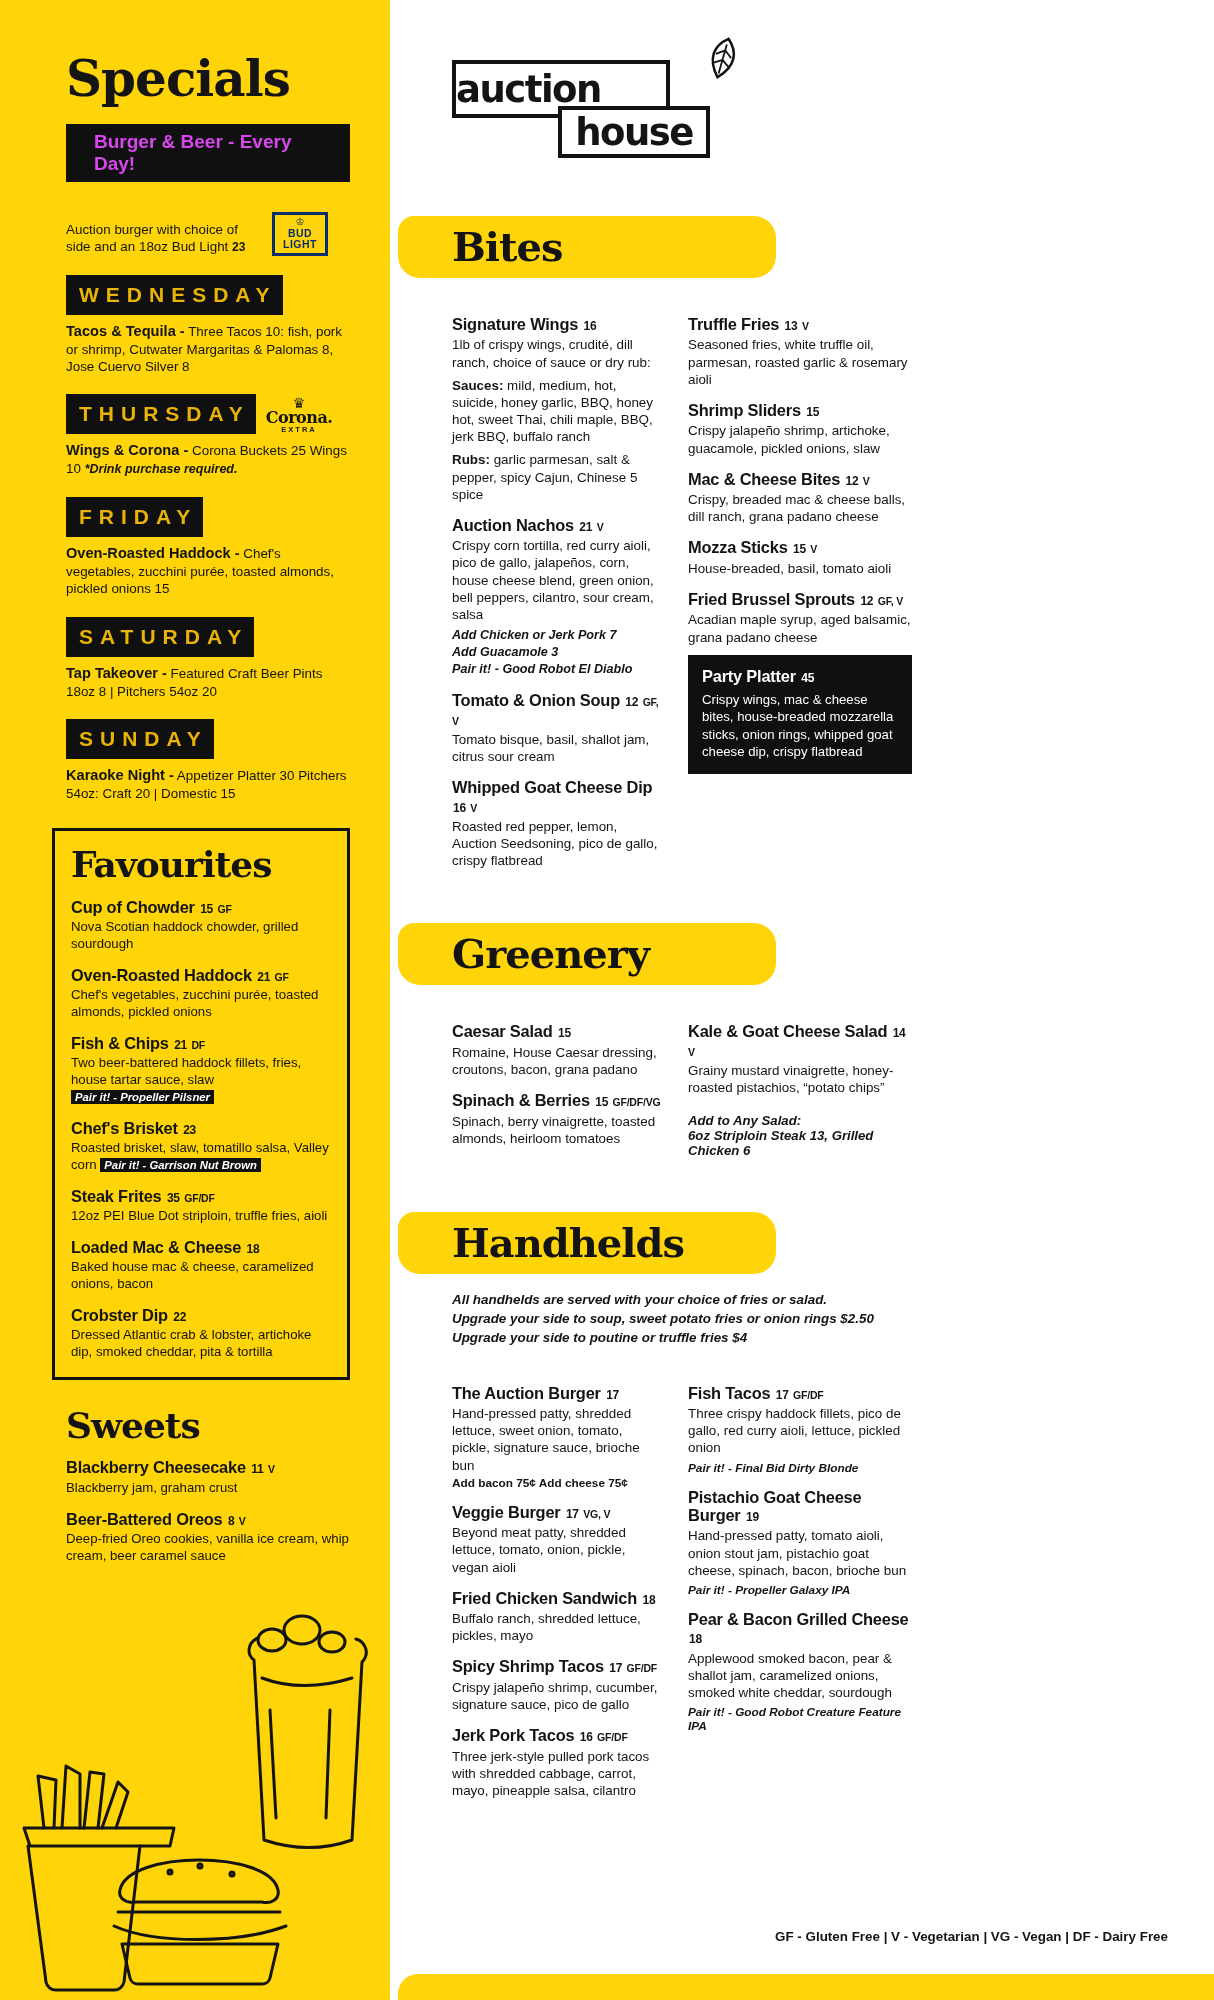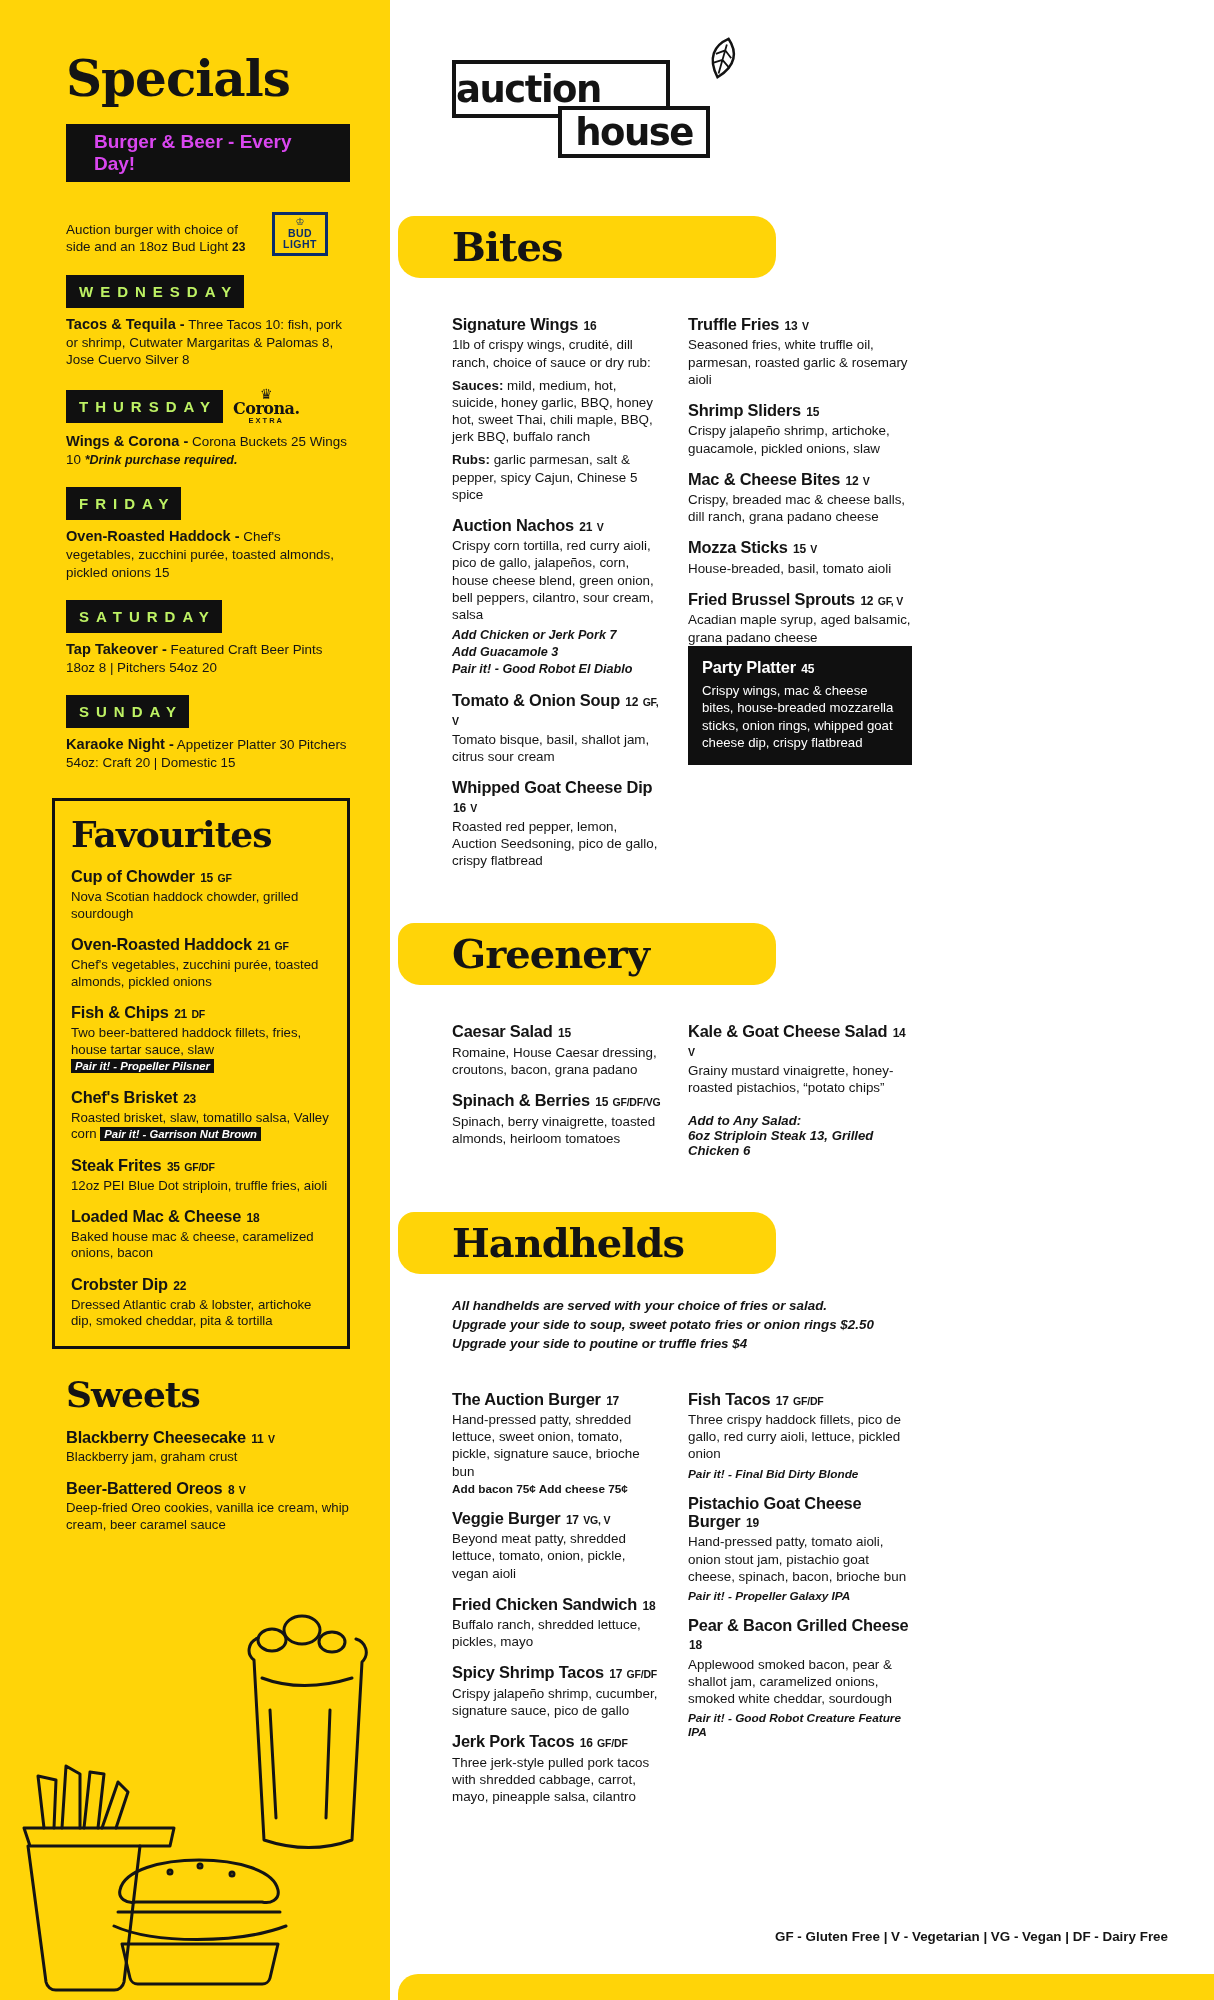--- a/index.html
+++ b/index.html
@@ -12,21 +12,21 @@
   .h-specials{font-size:50px;line-height:1}
   .black-banner{display:inline-block;background:#101010;color:#d946ef;font-weight:bold;font-size:19px;padding:7px 28px;margin-top:20px}
   .bb-row{display:flex;gap:16px;margin-top:28px;align-items:flex-end}
   .bb-text{width:190px;font-size:13.4px;line-height:1.3}
   .price-inline{font-size:12px}
   .bud{margin-top:2px;border:3px solid #0B2D6B;color:#0B2D6B;display:flex;flex-direction:column;align-items:center;padding:2px 8px 3px;line-height:1.05}
   .bud-crown{font-size:10px}
   .bud-w{font-weight:bold;font-size:10.5px;letter-spacing:.5px}
   .day{margin-top:19px}
   .day-row{display:flex;align-items:center}
-  .day-banner{display:inline-block;background:#101010;color:#bef264;font-weight:bold;font-size:15px;letter-spacing:7px;padding:8px 6px 8px 13px}
+  .day-banner{display:inline-block;background:#101010;color:#eab308;font-weight:bold;font-size:21px;letter-spacing:7px;padding:8px 6px 8px 13px}
   .day-text{margin-top:7px;font-size:13.4px;line-height:1.3}
   .day-text strong{font-size:14.6px}
   .day-note{font-weight:bold;font-size:12.5px}
   .corona{margin-left:10px;text-align:center;line-height:1}
   .corona-crown{font-size:14px}
   .corona-name{font-family:"DejaVu Serif",serif;font-weight:bold;font-size:16px;letter-spacing:-.5px}
   .corona-sub{font-size:7.5px;font-weight:bold;letter-spacing:2px}
   .fav-box{border:3px solid #111;margin:26px 0 0 -14px;width:298px;padding:14px 16px 16px}
   .h-sec-left{font-size:36px;line-height:1.1}
   .it{margin-top:13px}
@@ -48,27 +48,27 @@
   .sec-banner{margin-left:8px;margin-top:54px;width:378px;height:62px;background:#FFD408;border-radius:16px 22px 22px 22px;display:flex;align-items:center;padding-left:54px}
   .h-sec{font-size:40px;line-height:1}
   .cols{display:flex;gap:24px;margin:24px 0 0 62px;width:460px}
   .colA{width:212px}
   .colB{width:224px}
   .it-d2{margin-top:3px;font-size:13.4px;line-height:1.28}
   .xtra{margin-top:6px;font-size:13.4px;line-height:1.28}
   .xl{font-weight:bold}
   .notes{margin-top:4px}
   .note{font-style:italic;font-weight:bold;font-size:12.6px;line-height:1.35}
-  .party{margin-top:0;background:#101010;color:#fff;padding:12px 14px 14px}
+  .party{margin-top:9px;background:#101010;color:#fff;padding:12px 14px 14px}
   .party .it-t{color:#fff}
   .party-d{margin-top:6px;font-size:13.2px;line-height:1.3;color:#fff}
   .addon{margin-top:16px;font-style:italic}
   .addon-t{font-weight:bold;font-size:13.2px}
   .addon-d{font-weight:bold;font-size:13.2px}
-  .intro{margin:22px 0 0 62px;width:452px}
+  .intro{margin:16px 0 0 62px;width:452px}
   .intro p{font-style:italic;font-weight:bold;font-size:13.4px;line-height:1.42}
   .pairnote{margin-top:4px;font-style:italic;font-weight:bold;font-size:11.8px}
   .small-note{margin-top:2px;font-weight:bold;font-size:11.8px}
   .legend{position:absolute;right:46px;bottom:56px;font-weight:bold;font-size:13.4px}
   .bottom-bar{position:absolute;left:8px;right:0;bottom:0;height:26px;background:#FFD408;border-radius:20px 0 0 0}
 </style>
 </head>
 <body>
 
 <div class="page">

